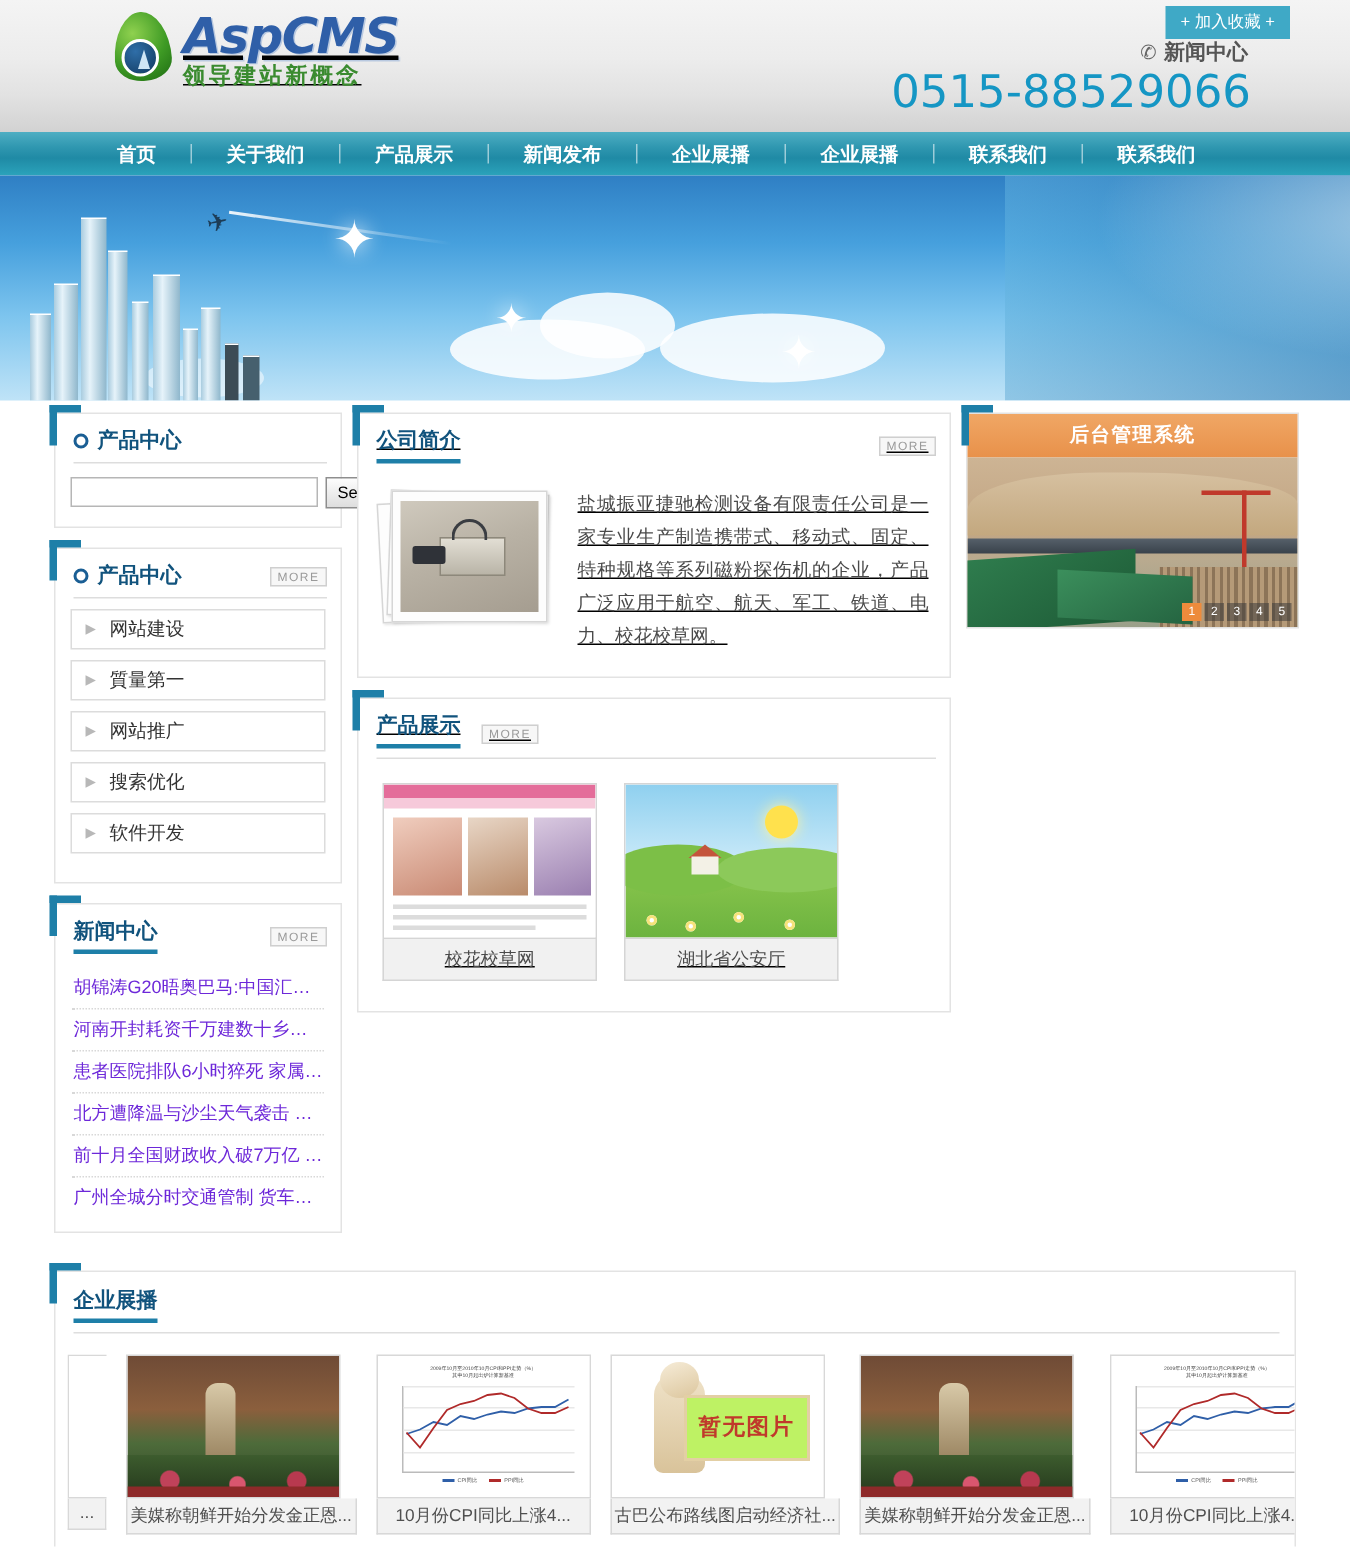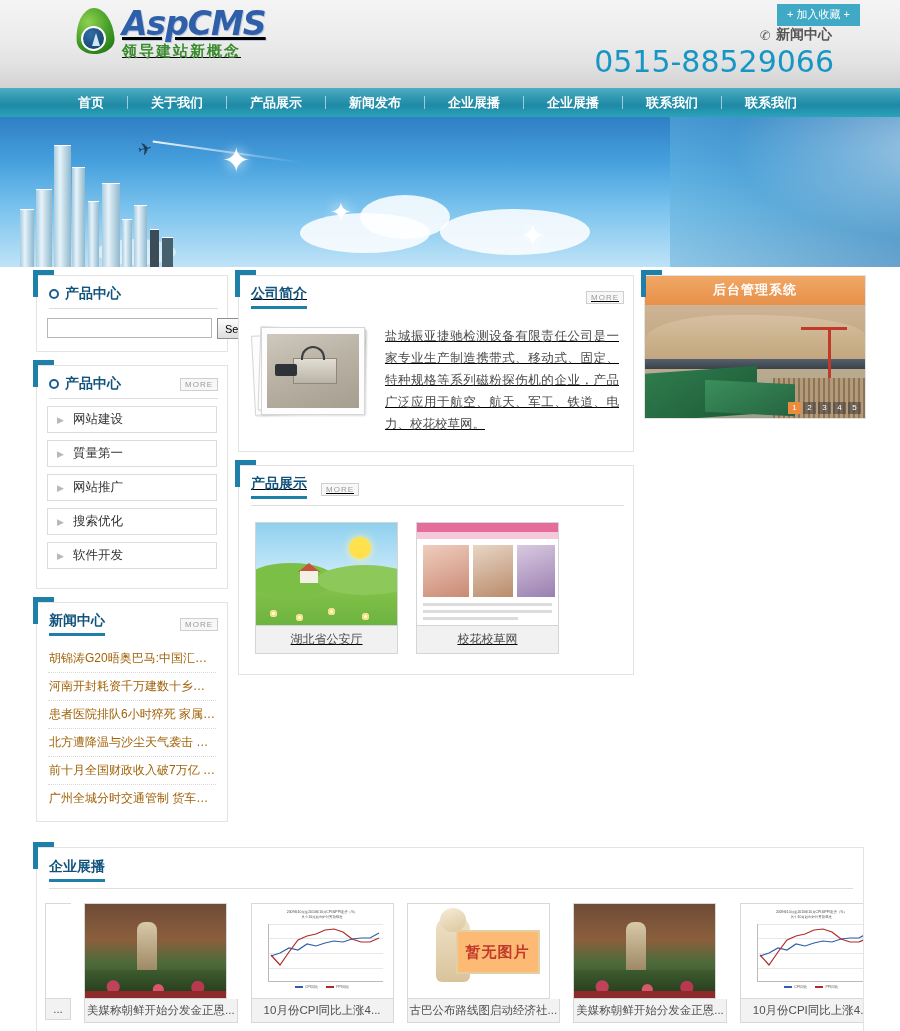--- a/index.html
+++ b/index.html
@@ -185,21 +185,21 @@
     display: flex; align-items: center; gap: 9px;
     border: 1px solid #dcdcdc; background: #ffffff;
     padding: 4px 9px; margin-bottom: 7px;
     font-size: 12.5px; color: #333333; cursor: pointer;
   }
   .cat-arrow { color: #b8b8b8; font-size: 9px; }
 
   
   .news-list { padding: 4px 11px 9px 11px; }
   .news-item {
-    font-size: 12px; color: #a16207;
+    font-size: 12px; color: #6d28d9;
     padding: 5px 0 5px 1px;
     border-bottom: 1px dotted #d8d8d8;
     white-space: nowrap; overflow: hidden; text-overflow: ellipsis;
     cursor: pointer;
   }
   .news-item:last-child { border-bottom: none; }
 
   
   .about-body { display: flex; gap: 14px; padding: 11px 14px 16px 14px; }
   .about-photo {
@@ -323,21 +323,21 @@
   .chartmini .ct { font-size: 3.4px; color: #444; text-align: center; line-height: 5px; }
   .chartmini .plot { position: relative; margin: 4px 4px 0 10px; height: 58px; border-left: 1px solid #bbb; border-bottom: 1px solid #bbb; }
   .chartmini .grid { position: absolute; left: 0; right: 0; height: 1px; background: #e8e8e8; }
   .chartmini svg { position: absolute; left: 0; top: 0; }
   .chartmini .lg { display: flex; gap: 8px; justify-content: center; font-size: 3.6px; color: #555; margin-top: 3px; }
   .chartmini .lg i { display: inline-block; width: 8px; height: 2px; vertical-align: middle; margin-right: 2px; }
   
   .noimg { position: absolute; inset: 0; background: #ffffff; }
   .noimg .body { position: absolute; left: 28px; top: 12px; width: 34px; height: 66px; background: linear-gradient(to bottom, #efe2c8, #d9c39a); border-radius: 14px 14px 6px 6px; }
   .noimg .headb { position: absolute; left: 32px; top: 4px; width: 26px; height: 24px; border-radius: 50%; background: linear-gradient(160deg, #f6ecd8, #dcc69d); }
-  .noimg .sign { position: absolute; left: 48px; top: 26px; width: 84px; height: 44px; background: #fdba74; border: 2px solid #e3cfa4; }
+  .noimg .sign { position: absolute; left: 48px; top: 26px; width: 84px; height: 44px; background: #bef264; border: 2px solid #e3cfa4; }
   .noimg .sign span { display: block; text-align: center; line-height: 40px; font-size: 15px; font-weight: bold; color: #c0392b; letter-spacing: 1px; }
 </style>
 </head>
 <body>
 
 <div class="page">
 
   <div class="header">
     <div class="logo-wrap">
       <div class="logo-drop">
@@ -491,48 +491,48 @@
 
       <div class="panel">
         <div class="prod-head">
           <span class="underline-title">产品展示</span>
           <div class="more-btn" style="margin-bottom:3px;">MORE</div>
         </div>
         <div class="head-rule" style="margin-top:6px;"></div>
         <div class="prod-body">
           <div class="prod-card">
             <div class="prod-thumb">
+              <div class="webshot">
+                <div class="bar"></div>
+                  <div class="bar2"></div>
+                <div class="photo"></div>
+                  <div class="photo2"></div>
+                  <div class="photo3"></div>
+                <div class="line" style="top:80px;"></div>
+                <div class="line" style="top:87px;"></div>
+                <div class="line" style="top:94px;right:40px;"></div>
+              </div>
+            </div>
+            <div class="prod-cap">校花校草网</div>
+          </div>
+          <div class="prod-card">
+            <div class="prod-thumb">
               <div class="meadow">
                 <div class="sun"></div>
                   <div class="hill"></div>
                   <div class="hill2"></div>
                 <div class="roof"></div>
                   <div class="house"></div>
                 <div class="flower" style="left:14px;bottom:8px;"></div>
                 <div class="flower" style="left:40px;bottom:4px;"></div>
                 <div class="flower" style="left:72px;bottom:10px;"></div>
                 <div class="flower" style="left:106px;bottom:5px;"></div>
               </div>
             </div>
             <div class="prod-cap">湖北省公安厅</div>
-          </div>
-          <div class="prod-card">
-            <div class="prod-thumb">
-              <div class="webshot">
-                <div class="bar"></div>
-                  <div class="bar2"></div>
-                <div class="photo"></div>
-                  <div class="photo2"></div>
-                  <div class="photo3"></div>
-                <div class="line" style="top:80px;"></div>
-                <div class="line" style="top:87px;"></div>
-                <div class="line" style="top:94px;right:40px;"></div>
-              </div>
-            </div>
-            <div class="prod-cap">校花校草网</div>
           </div>
         </div>
       </div>
     </div>
 
     <div class="col-right">
       <div class="panel" style="padding:0;">
         <div class="admin-head">后台管理系统</div>
         <div class="admin-img">
           <div class="dirt"></div>

